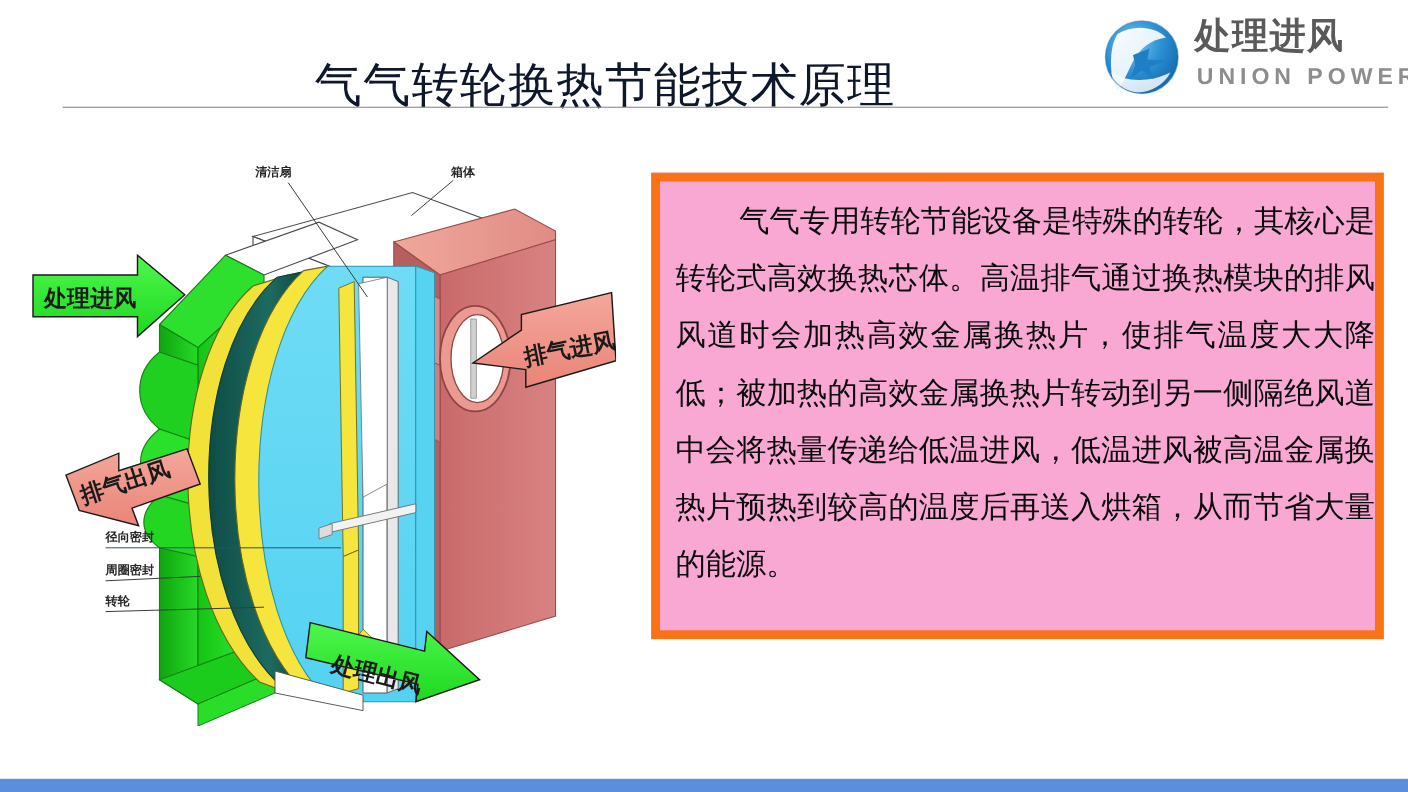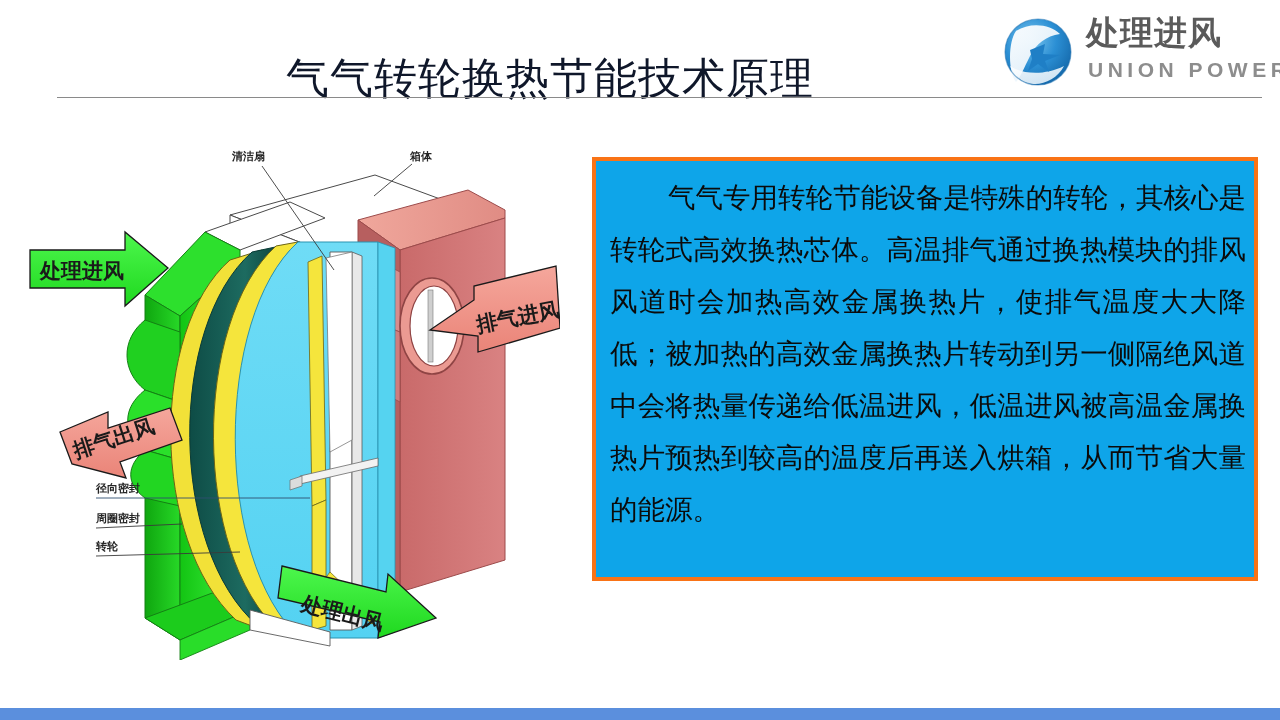--- a/index.html
+++ b/index.html
@@ -110,22 +110,22 @@
   .leader { stroke: #3a3a3a; stroke-width: 0.9; fill: none; }
   .leader-blue { stroke: #2f4f6f; stroke-width: 0.9; fill: none; }
 
   
   #text-box {
     position: absolute;
     left: 592px;
     top: 157px;
     width: 666px;
     height: 424px;
-    background: #0ea5e9;
-    border: 4px solid #f97316;
+    background: #f9a8d4;
+    border: 8px solid #f97316;
     box-sizing: border-box;
   }
   #text-body {
     position: absolute;
     left: 14px;
     top: 10px;
     width: 636px;
     font-family: "DejaVu Sans", "Liberation Sans", sans-serif;
     font-size: 27.5px;
     line-height: 52px;

